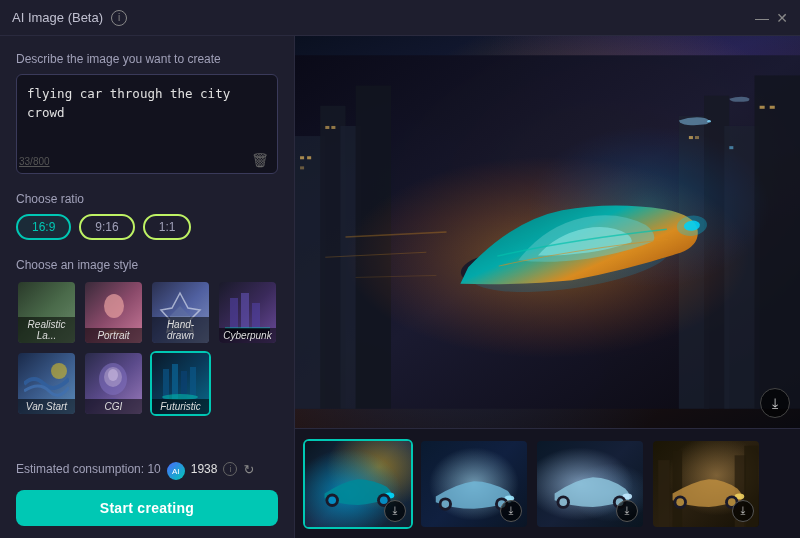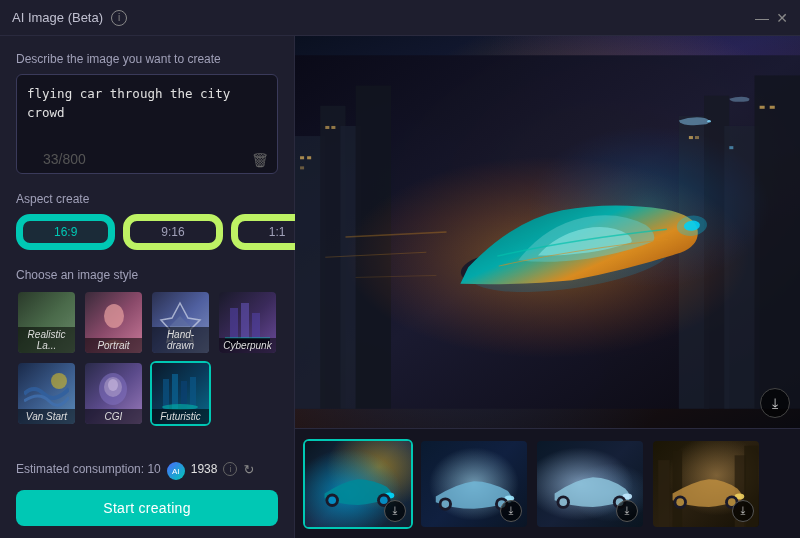--- a/index.html
+++ b/index.html
@@ -101,43 +101,44 @@
       outline: none;
       color: #e0e0e0;
       font-size: 12.5px;
       resize: none;
       height: 60px;
       line-height: 1.5;
     }
     .prompt-counter {
       position: absolute;
       bottom: 6px;
-      left: 26px;
-      font-size: 14px;
+      left: 2px;
+      font-size: 10px;
       color: #555;
+      text-decoration: underline;
     }
     .prompt-clear {
       position: absolute;
       bottom: 5px;
       right: 8px;
       cursor: pointer;
       color: #666;
       font-size: 14px;
     }
 
     
     .aspect-section {}
     .aspect-buttons {
       display: flex;
       gap: 8px;
     }
     .aspect-btn {
-      padding: 4px 31px;
+      padding: 4px 14px;
       border-radius: 14px;
-      border: 7px solid #bef264;
+      border: 2px solid #bef264;
       background: transparent;
       color: #a0a0b8;
       font-size: 12px;
       cursor: pointer;
     }
     .aspect-btn.active {
       border-color: #00c8b4;
       color: #00c8b4;
       background: rgba(0,200,180,0.08);
     }
@@ -240,21 +241,21 @@
       cursor: pointer;
     }
     .start-btn {
       width: 100%;
       padding: 10px;
       background: #00c8b4;
       border: none;
       border-radius: 8px;
       color: #fff;
       font-size: 14px;
-      font-weight: 400;
+      font-weight: 700;
       cursor: pointer;
       letter-spacing: 0.3px;
     }
 
     
     .right-panel {
       flex: 1;
       background: #141420;
       display: flex;
       flex-direction: column;
@@ -385,21 +386,21 @@
     <div class="prompt-section">
       <div class="section-label">Describe the image you want to create</div>
       <div class="prompt-wrapper">
         <textarea class="prompt-input" style="">flying car through the city crowd</textarea>
         <span class="prompt-counter">33/800</span>
         <span class="prompt-clear">🗑</span>
       </div>
     </div>
 
     <div class="aspect-section">
-      <div class="section-label">Aspect create</div>
+      <div class="section-label">Choose ratio</div>
       <div class="aspect-buttons">
         <button class="aspect-btn active">16:9</button>
         <button class="aspect-btn">9:16</button>
         <button class="aspect-btn">1:1</button>
       </div>
     </div>
 
     <div class="style-section">
       <div class="section-label">Choose an image style</div>
       <div class="style-grid">

